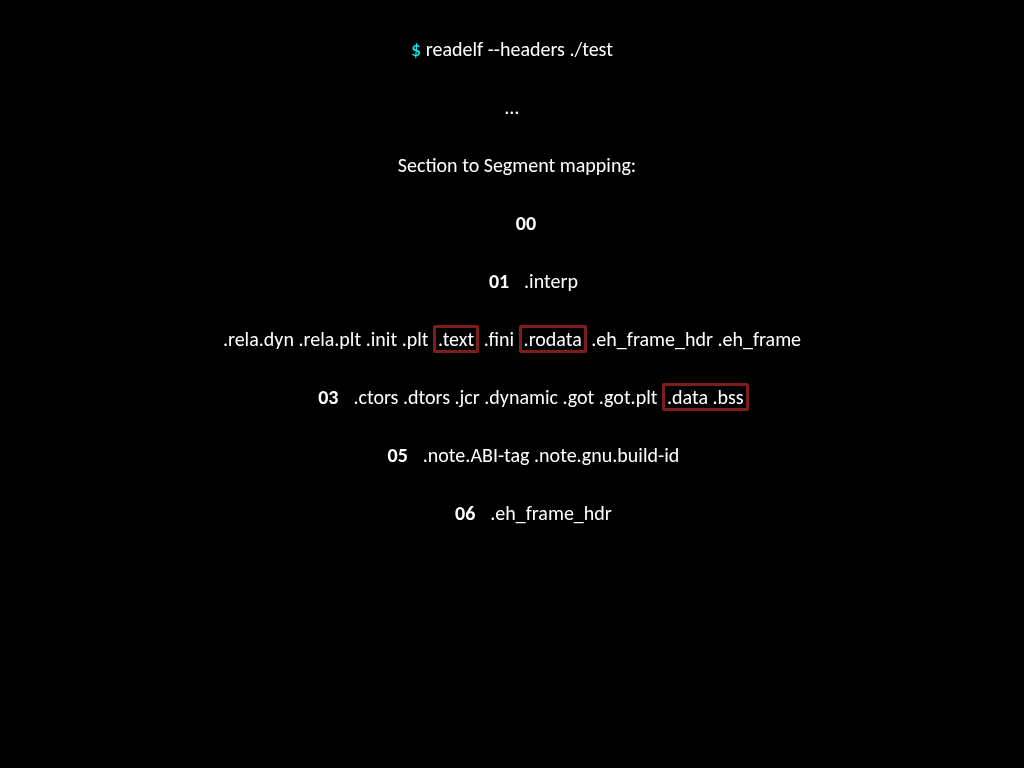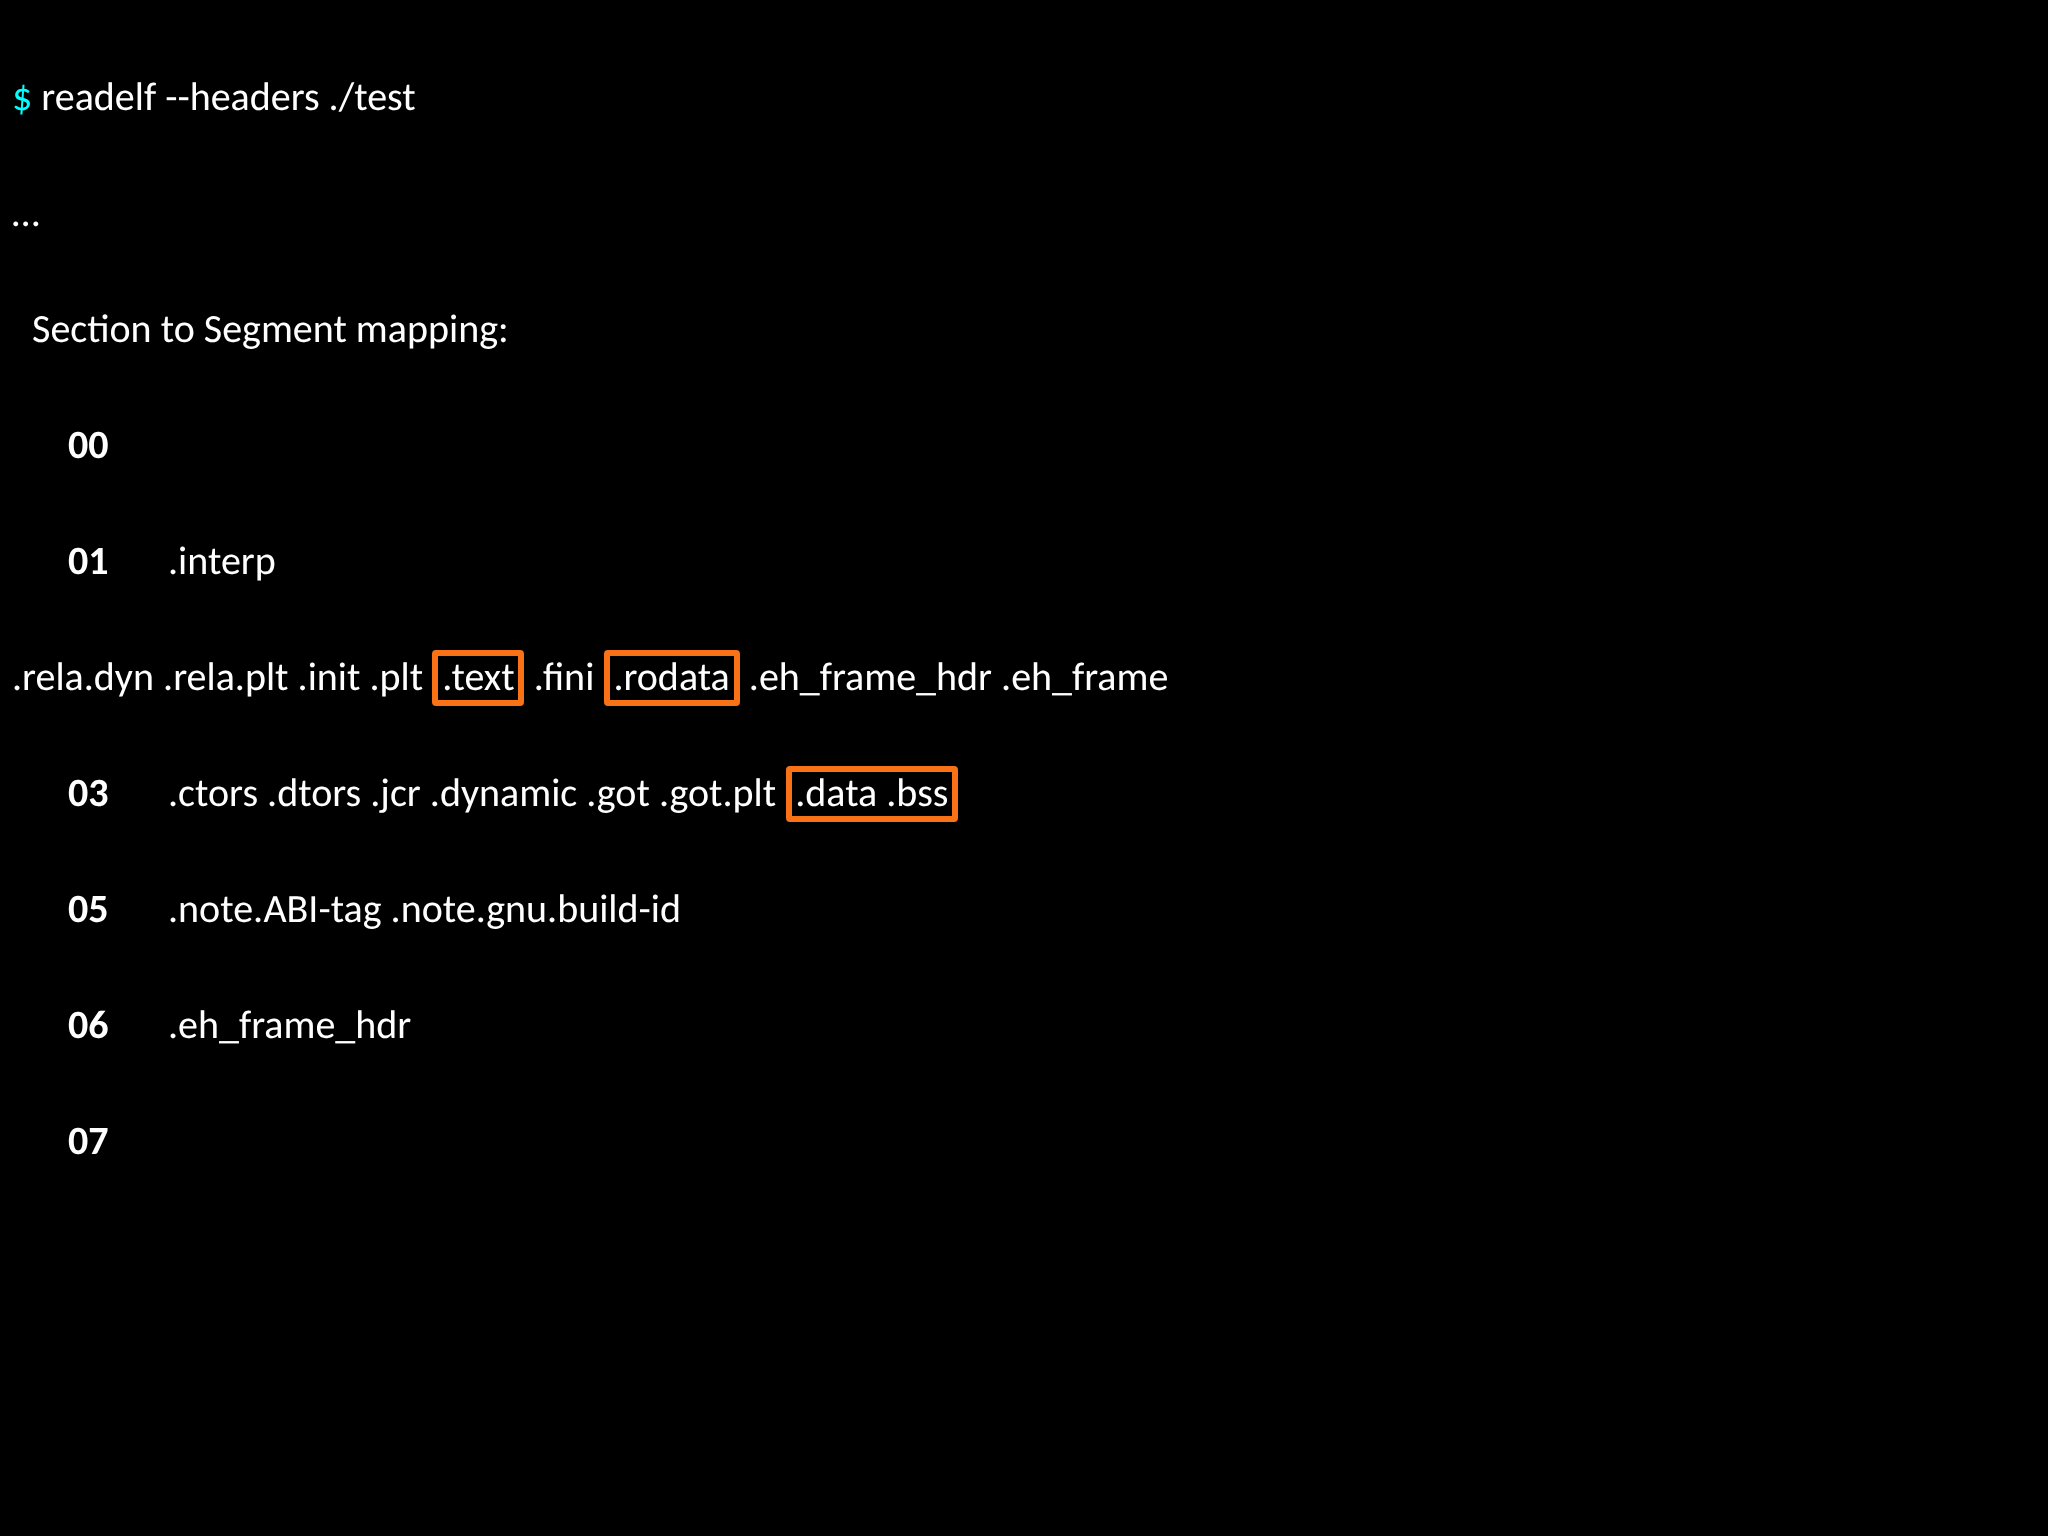--- a/index.html
+++ b/index.html
@@ -15,45 +15,44 @@
     overflow: hidden;
   }
   .term {
     padding: 6px 6px 0 6px;
     white-space: pre;
   }
   .prompt { color: #0ff; }
   .ellips { color: #fff; }
   .box {
     display: inline-block;
-    border: 3px solid #f97316;
+    border: 3px solid #7f1d1d;
     border-radius: 2px;
     padding: 0 2px;
     line-height: 1.1;
   }
   .indent1 { padding-left: 10px; }
   .indent2 { padding-left: 22px; }
   .segrow { padding-left: 28px; }
   .segnum { display: inline-block; width: 50px; font-weight: bold; }
-  .line { display: block; }
+  .line { display: block; text-align: center; }
   .wrapline { padding-left: 0; }
 </style>
 </head>
 <body>
 
 <div class="term">
 <span class="line"><span class="prompt">$</span> <span>readelf --headers ./test</span></span>
 <span class="line ellips">…</span>
 <span class="line indent1">Section to Segment mapping:</span>
 <span class="line segrow"><span class="segnum">00</span><span></span></span>
 <span class="line segrow"><span class="segnum">01</span><span>.interp</span></span>
 <span class="line wrapline"><span>.rela.dyn .rela.plt .init .plt</span> <span class="box">.text</span> <span>.fini</span> <span class="box">.rodata</span> <span>.eh_frame_hdr .eh_frame</span></span>
 <span class="line segrow"><span class="segnum">03</span><span>.ctors .dtors .jcr .dynamic .got .got.plt</span> <span class="box">.data .bss</span></span>
 <span class="line segrow"><span class="segnum">05</span><span>.note.ABI-tag .note.gnu.build-id</span></span>
 <span class="line segrow"><span class="segnum">06</span><span>.eh_frame_hdr</span></span>
-<span class="line segrow"><span class="segnum">07</span><span></span></span>
 
 
 
 
 
 
 </div>
 
 </body></html>

